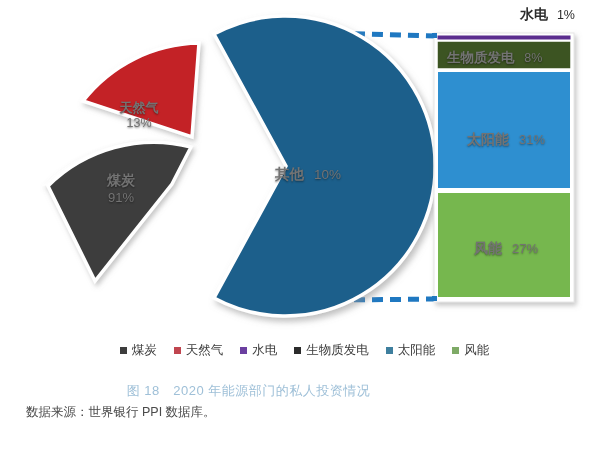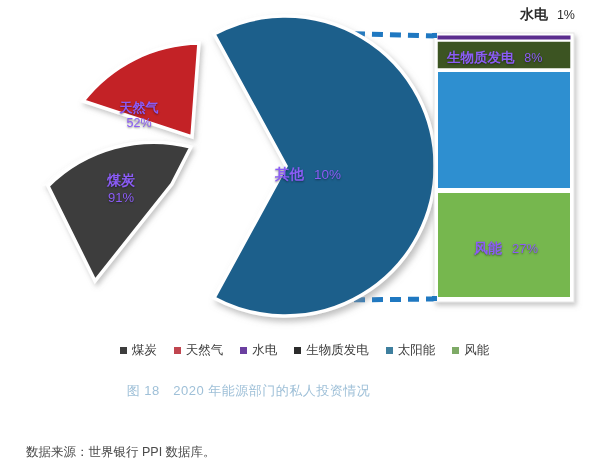--- a/index.html
+++ b/index.html
@@ -27,21 +27,21 @@
   #figure svg {
     position: absolute;
     left: 0;
     top: 0;
     display: block;
   }
 
   
   .slice-label {
     position: absolute;
-    color: #8b5cf6;
+    color: #737373;
     text-align: center;
     line-height: 1.25;
     text-shadow: 0 1px 2px rgba(0,0,0,0.45);
     white-space: nowrap;
     pointer-events: none;
   }
   .slice-label .pct { display: block; }
   .slice-label.inline .pct { display: inline; margin-left: 6px; }
 
   #label-gas {
@@ -125,21 +125,21 @@
     width: 497px;
     text-align: center;
     font-size: 13px;
     color: #9fc0d8;
     letter-spacing: 0.5px;
     white-space: nowrap;
   }
   #source {
     position: absolute;
     left: 26px;
-    top: 444px;
+    top: 404px;
     font-size: 12.5px;
     color: #4a4a4a;
     white-space: nowrap;
   }
 </style>
 </head>
 <body>
 
 <div id="figure">
 
@@ -202,21 +202,21 @@
 
       <rect x="437" y="192" width="134" height="106" fill="#76b74e" stroke="#ffffff" stroke-width="2"></rect>
     </g>
 
     <rect x="432" y="33" width="5" height="5" fill="#1f78c1"></rect>
     <rect x="432" y="296" width="5" height="5" fill="#1f78c1"></rect>
   </svg>
 
   <div class="slice-label" id="label-gas">
     <span>天然气</span>
-    <span class="pct">52%</span>
+    <span class="pct">13%</span>
   </div>
 
   <div class="slice-label" id="label-coal">
     <span>煤炭</span>
     <span class="pct">91%</span>
   </div>
 
   <div class="slice-label inline" id="label-other">
     <span>其他</span>
     <span class="pct">10%</span>
@@ -225,20 +225,24 @@
   <div id="label-hydro">
     <span>水电</span>
     <span class="pct">1%</span>
   </div>
 
   <div class="slice-label inline" id="label-bio">
     <span>生物质发电</span>
     <span class="pct">8%</span>
   </div>
 
+  <div class="slice-label inline" id="label-solar">
+    <span>太阳能</span>
+    <span class="pct">31%</span>
+  </div>
 
   <div class="slice-label inline" id="label-wind">
     <span>风能</span>
     <span class="pct">27%</span>
   </div>
 </div>
 
 <div id="legend">
   <div class="legend-item">
     <span class="legend-swatch" style="background: rgb(61, 61, 61);"></span>

